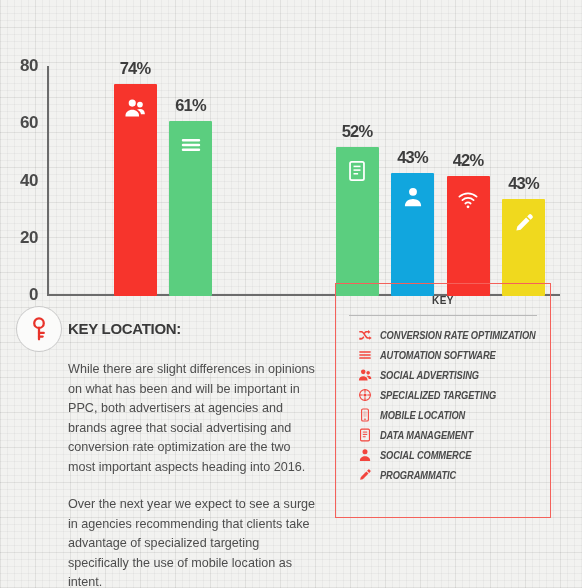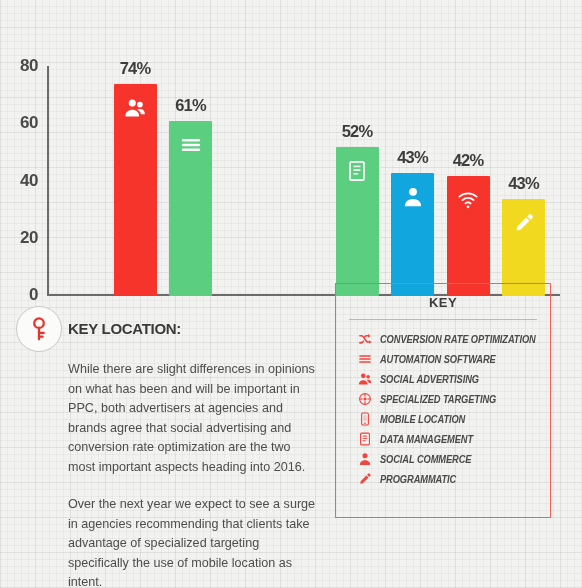--- a/index.html
+++ b/index.html
@@ -141,21 +141,21 @@
     position: absolute;
     left: 335px; top: 283px;
     width: 216px; height: 235px;
     border: 1.5px solid #f4615a;
     background: transparent;
   }
   #key-box-title {
     text-align: center;
     font-family: "Liberation Sans", sans-serif;
     font-weight: bold;
-    font-size: 13px;
+    font-size: 10px;
     color: #3d3d3d;
     letter-spacing: 0.5px;
     margin-top: 11px;
   }
   #key-divider {
     width: 188px;
     height: 1px;
     background: #b9b9b9;
     margin: 9px auto 0 auto;
   }

